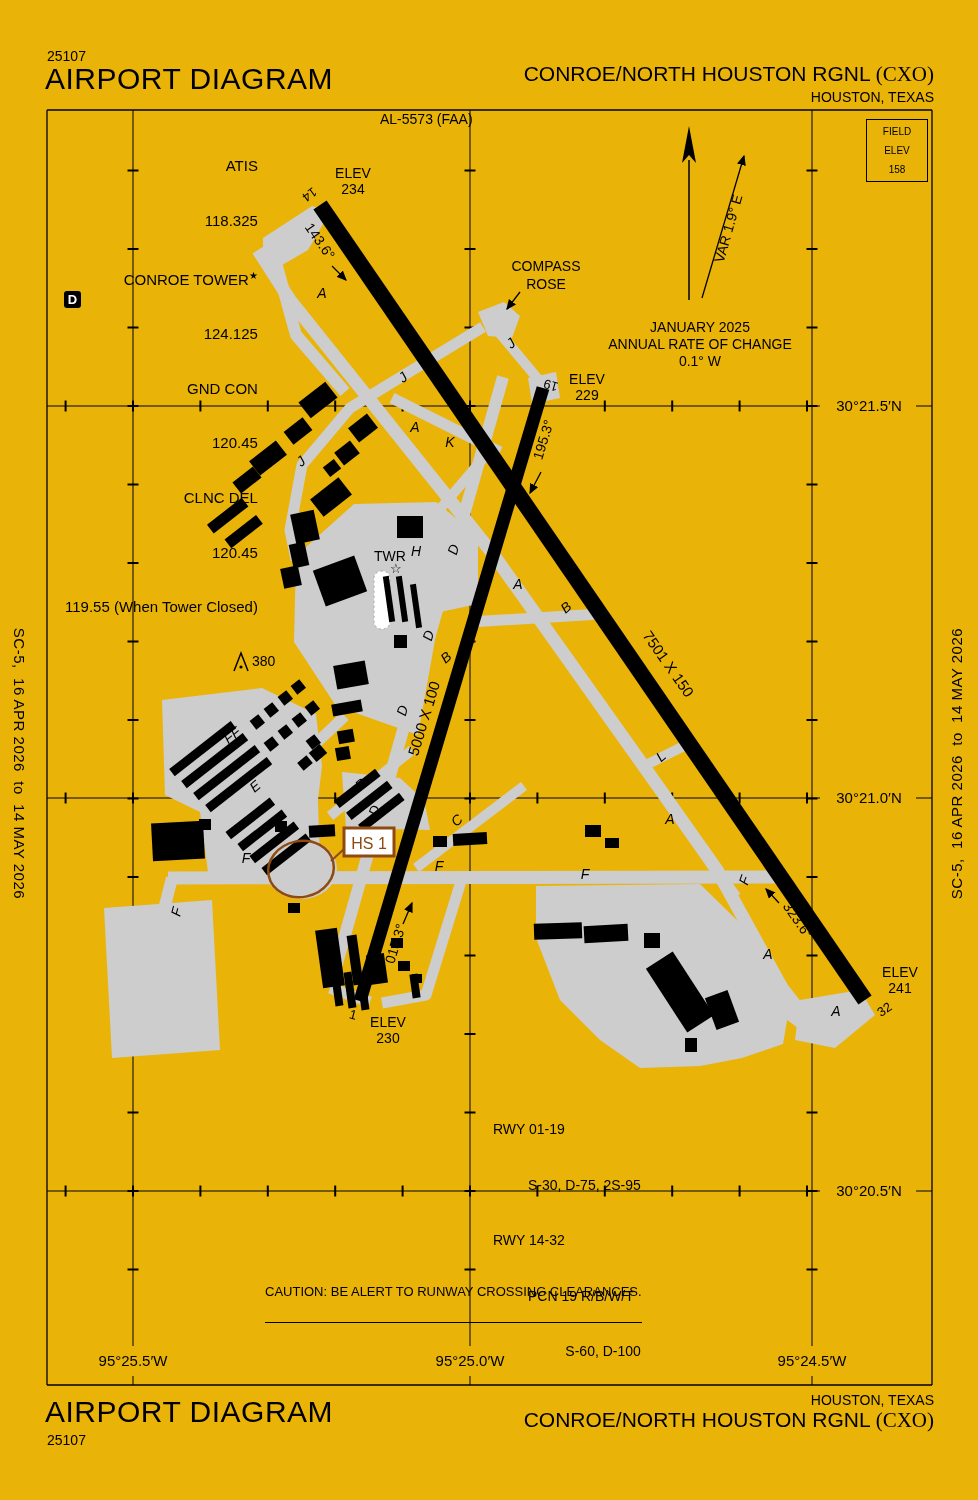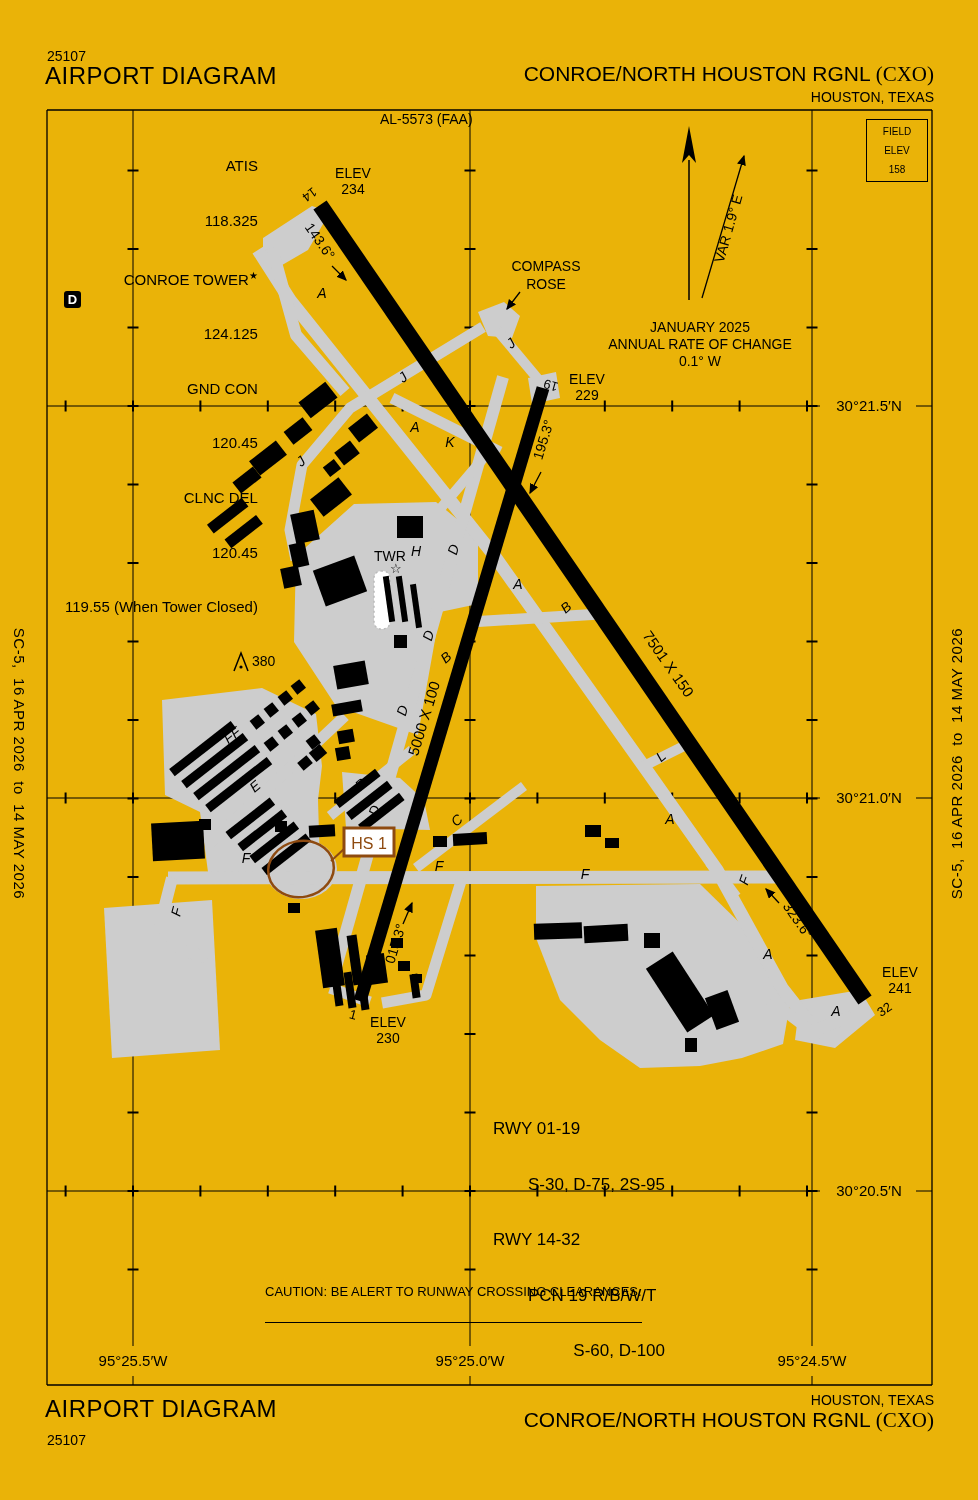--- a/index.html
+++ b/index.html
@@ -1,32 +1,32 @@
 <!DOCTYPE html>
 <html style="--brown: #8e4a10; --twy: #cdcdcd;"><head>
 <meta charset="utf-8">
 <style>
   :root{ --brown:#8e4a10; --twy:#cdcdcd; }
   html,body{margin:0;padding:0;background:#fff;}
   #page{position:relative;width:978px;height:1500px;background:#eab308;overflow:hidden;
         font-family:"Liberation Sans", sans-serif;color:#000;}
   .abs{position:absolute;}
   .hdr-code{font-size:14px;}
-  .hdr-title{font-size:24px;letter-spacing:.5px;}
+  .hdr-title{font-size:30px;letter-spacing:.5px;}
   .hdr-name{font-size:21px;white-space:nowrap;}
   .hdr-name .code{font-family:"Liberation Serif", serif;}
   .hdr-city{font-size:14px;}
   .hdr-proc{font-size:14px;}
   .margin-note{font-size:15px;letter-spacing:.5px;white-space:pre;}
   .comms{font-size:15px;line-height:18.2px;white-space:pre;text-align:right;}
   .comms .star{font-size:10px;vertical-align:super;}
   .dbox{display:inline-block;width:17px;height:17px;background:#000;color:#fff;
         border-radius:3px;font-weight:bold;font-size:13px;text-align:center;line-height:17px;}
   .caution{font-size:13px;line-height:22px;border-bottom:1.5px solid #000;padding-bottom:19px;}
-  .rwydata{font-size:17px;line-height:18.5px;white-space:pre;}
+  .rwydata{font-size:14px;line-height:18.5px;white-space:pre;}
   svg text{font-family:"Liberation Sans", sans-serif;fill:#000;}
   .twy{font-size:14px;font-style:italic;}
   .rnum{font-size:13px;}
   .dim{font-size:15px;}
   .hdg{font-size:14px;}
   .elev{font-size:14px;}
   .coord{font-size:15px;}
   .note{font-size:14px;}
   .hs{fill:var(--brown);font-size:16px;}
 </style>

